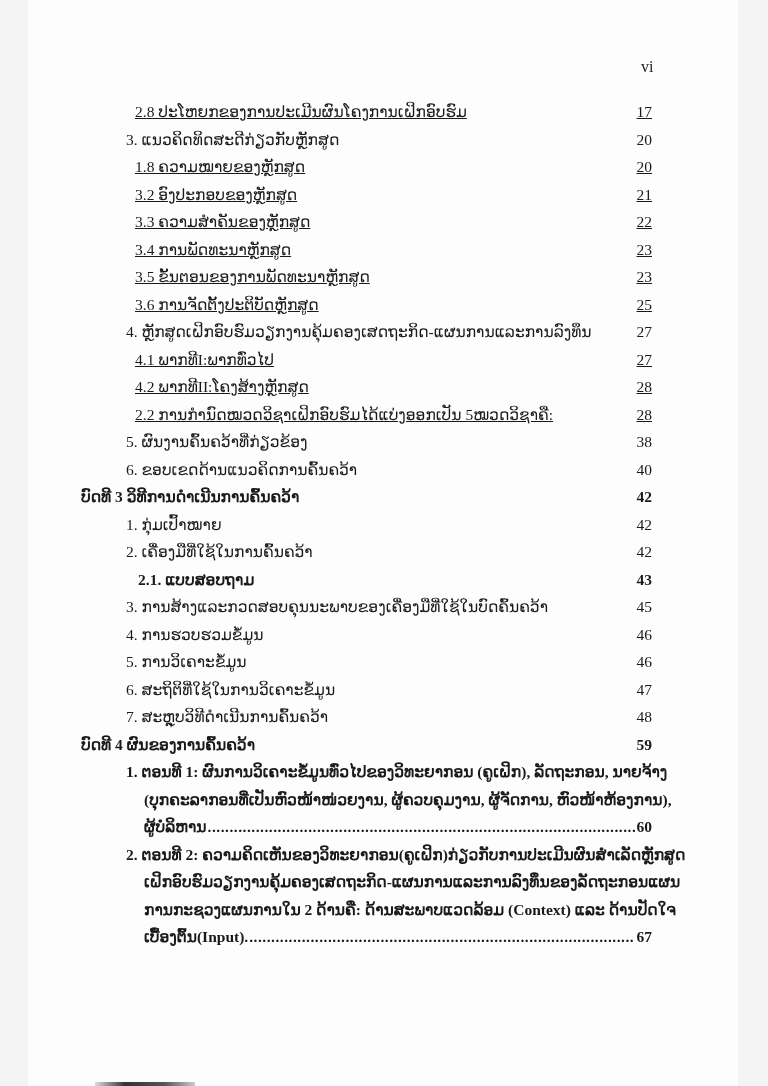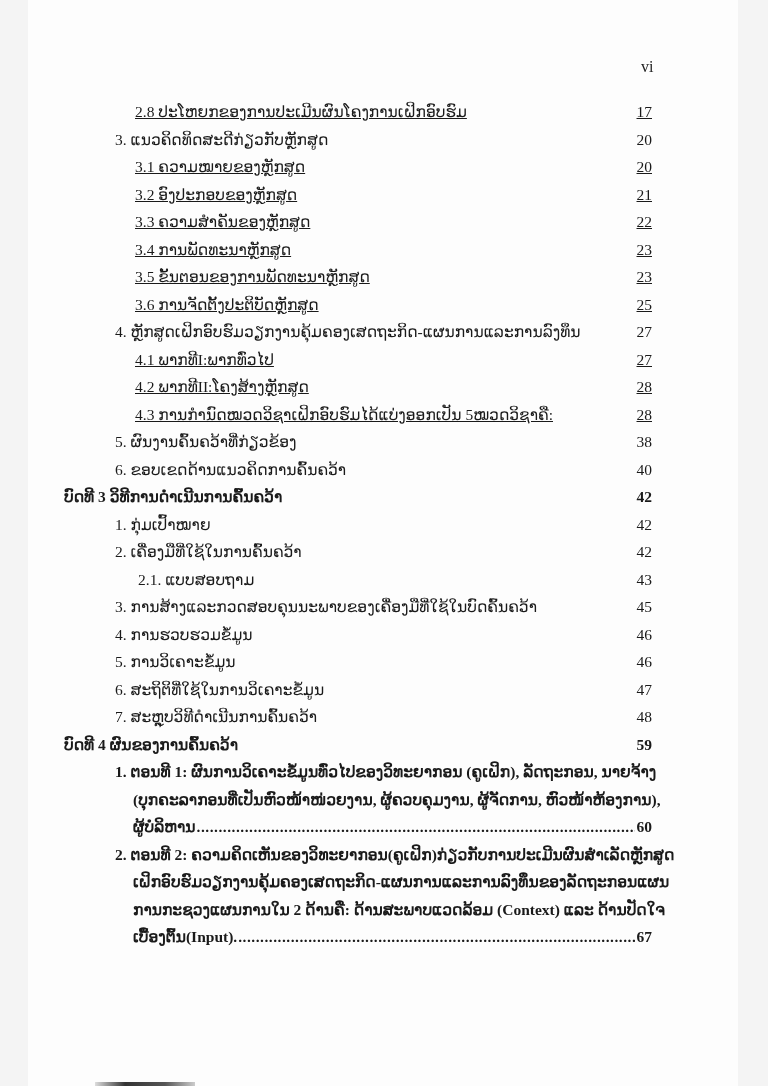--- a/index.html
+++ b/index.html
@@ -55,24 +55,24 @@
     }
     .toc-entry .line {
       display: flex;
       height: 27.5px;
       line-height: 27.5px;
       white-space: nowrap;
     }
     .toc-entry .line.cont {
       padding-left: 18px;
     }
-    .lvl-0 { padding-left: 64px; font-weight: bold; }
-    .lvl-1 { padding-left: 115px; }
+    .lvl-0 { padding-left: 81px; font-weight: bold; }
+    .lvl-1 { padding-left: 115px; margin-left: 11px; }
     .lvl-2 { padding-left: 135px; text-decoration: underline; }
-    .lvl-3 { padding-left: 138px; }
+    .lvl-3 { padding-left: 138px; font-weight: bold; }
     .toc-title {
       flex: 0 0 auto;
     }
     .toc-leader {
       flex: 1 1 auto;
       overflow: hidden;
       margin: 0 1px;
       position: relative;
     }
     .toc-leader::after {
@@ -110,21 +110,21 @@
       <span class="toc-title">2.8 ປະໂຫຍກຂອງການປະເມີນຜົນໂຄງການເຝິກອົບຮົມ</span>
       <span class="toc-leader"></span>
       <span class="toc-page">17</span>
     </div>
   <div class="toc-entry lvl-1">
       <span class="toc-title">3. ແນວຄິດທິດສະດີກ່ຽວກັບຫຼັກສູດ</span>
       <span class="toc-leader"></span>
       <span class="toc-page">20</span>
     </div>
   <div class="toc-entry lvl-2">
-      <span class="toc-title">3.1 ຄວາມໝາຍຂອງຫຼັກສູດ</span>
+      <span class="toc-title">1.8 ຄວາມໝາຍຂອງຫຼັກສູດ</span>
       <span class="toc-leader"></span>
       <span class="toc-page">20</span>
     </div>
   <div class="toc-entry lvl-2">
       <span class="toc-title">3.2 ອົງປະກອບຂອງຫຼັກສູດ</span>
       <span class="toc-leader"></span>
       <span class="toc-page">21</span>
     </div>
   <div class="toc-entry lvl-2">
       <span class="toc-title">3.3 ຄວາມສຳຄັນຂອງຫຼັກສູດ</span>
@@ -155,21 +155,21 @@
       <span class="toc-title">4.1 ພາກທີI:ພາກທົ່ວໄປ</span>
       <span class="toc-leader"></span>
       <span class="toc-page">27</span>
     </div>
   <div class="toc-entry lvl-2">
       <span class="toc-title">4.2 ພາກທີII:ໂຄງສ້າງຫຼັກສູດ</span>
       <span class="toc-leader"></span>
       <span class="toc-page">28</span>
     </div>
   <div class="toc-entry lvl-2">
-      <span class="toc-title">4.3 ການກຳນົດໝວດວິຊາເຝິກອົບຮົມໄດ້ແບ່ງອອກເປັນ 5ໝວດວິຊາຄື:</span>
+      <span class="toc-title">2.2 ການກຳນົດໝວດວິຊາເຝິກອົບຮົມໄດ້ແບ່ງອອກເປັນ 5ໝວດວິຊາຄື:</span>
       <span class="toc-leader"></span>
       <span class="toc-page">28</span>
     </div>
   <div class="toc-entry lvl-1">
       <span class="toc-title">5. ຜົນງານຄົ້ນຄວ້າທີ່ກ່ຽວຂ້ອງ</span>
       <span class="toc-leader"></span>
       <span class="toc-page">38</span>
     </div>
   <div class="toc-entry lvl-1">
       <span class="toc-title">6. ຂອບເຂດດ້ານແນວຄິດການຄົ້ນຄວ້າ</span>

